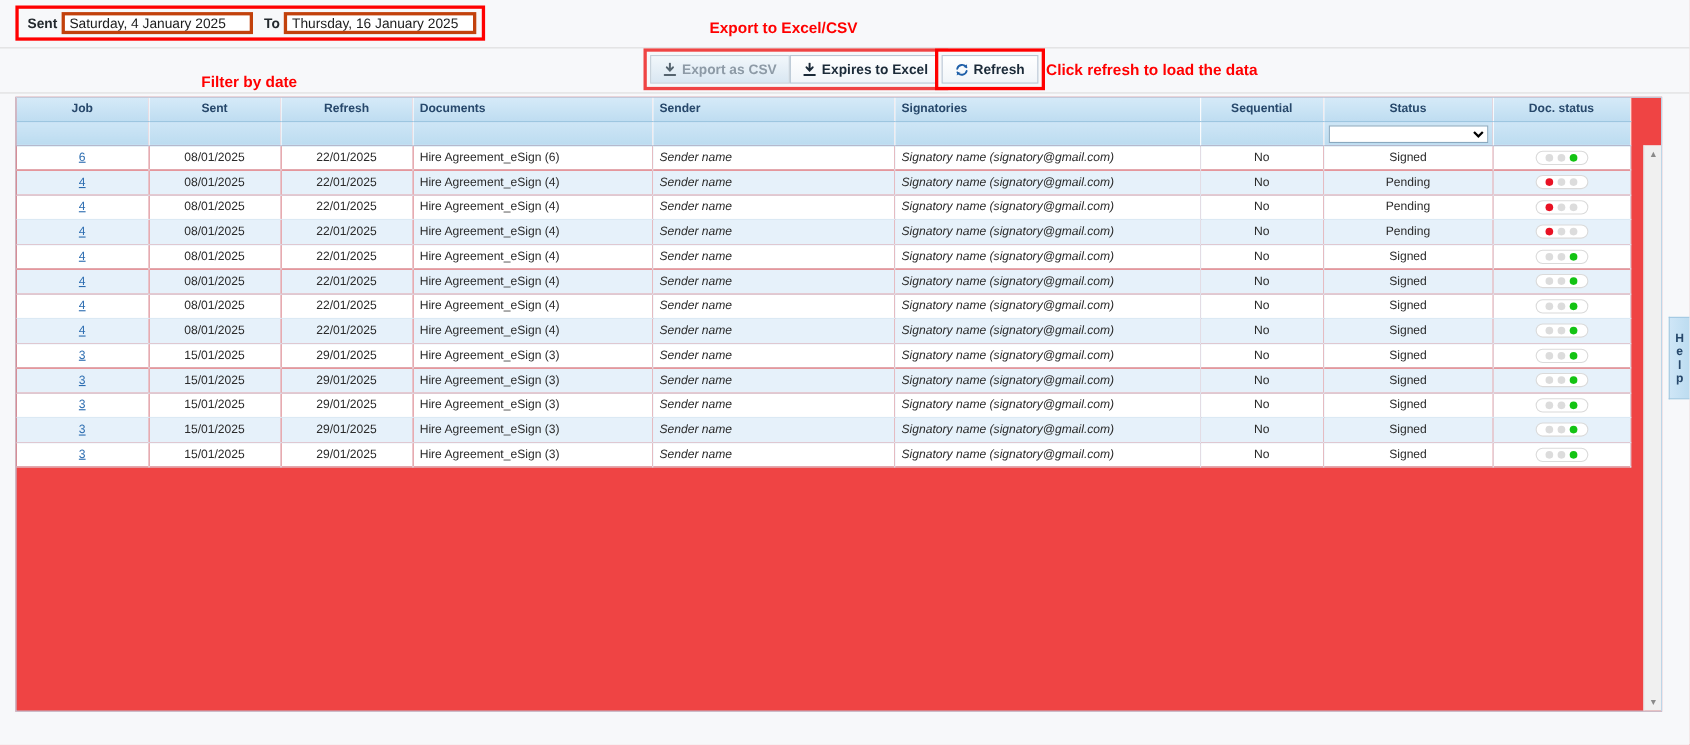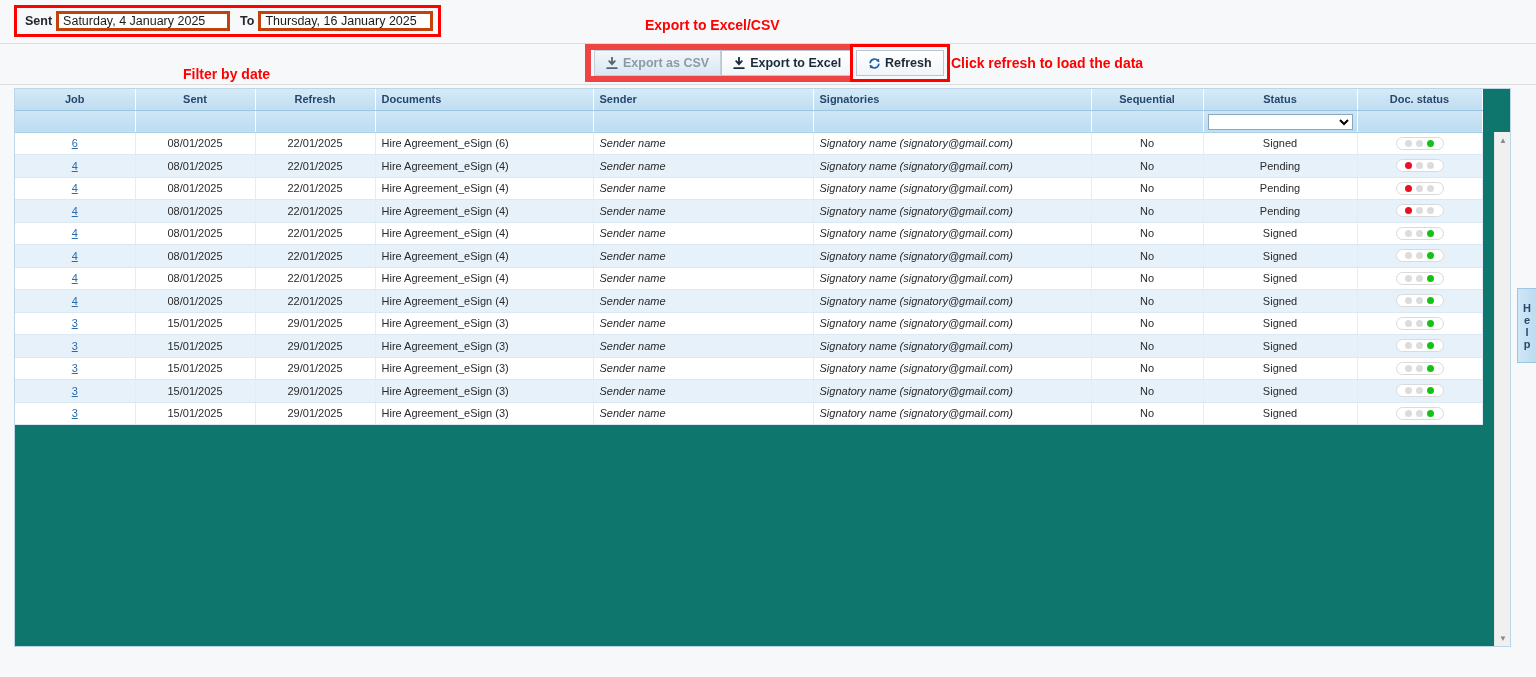--- a/index.html
+++ b/index.html
@@ -40,21 +40,21 @@
     font-weight: bold; font-size: 14px;
     white-space: nowrap;
   }
   #annot-filter { left: 183px; top: 66px; }
   #annot-export { left: 645px; top: 17px; }
   #annot-refresh { left: 951px; top: 55px; }
 
   
   #export-group {
     position: absolute; left: 585px; top: 44px;
-    border: 6px solid #ef4444; height: 38px;
+    border: 3px solid #ef4444; height: 38px;
     display: flex; align-items: center; padding: 2px 3px;
     background: #f7f8fa;
   }
   #refresh-group {
     position: absolute; left: 850px; top: 44px;
     border: 3px solid #ff0000; height: 38px;
     display: flex; align-items: center; padding: 2px 3px;
     background: #f7f8fa;
   }
   .btn {
@@ -70,21 +70,21 @@
     background: linear-gradient(#f2f7fb, #d9e7f2);
     color: #8d9aa6; border-color: #c3cfd9;
   }
   .ico { display:inline-block; width: 12px; height: 13px; flex: none; }
 
   
   #grid {
     position: absolute; left: 14px; top: 88px;
     width: 1497px; height: 559px;
     border: 1px solid #bcd6e8;
-    background: #0f766e;
+    background: #ef4444;
   }
   table { border-collapse: collapse; width: 1467px; table-layout: fixed; }
   thead th {
     height: 21px;
     background: linear-gradient(#d5eaf8, #bfddf1);
     border-right: 1px solid #ffffff;
     border-bottom: 1px solid #9dc6e0;
     font-size: 11px; font-weight: bold; color: #27486b;
     text-align: center; padding: 0 6px;
   }
@@ -176,21 +176,21 @@
           </svg>
       </span>
       <span>Export as CSV</span>
     </button>
     <button class="btn">
       <span class="ico">
         <svg viewBox="0 0 12 13" width="12" height="13">
             <path d="M6 0.5v6.2M3.2 4.2 6 7.1l2.8-2.9M1.2 11.2h9.6" stroke="#1b2a38" stroke-width="1.8" fill="none" stroke-linecap="round"></path>
           </svg>
       </span>
-      <span>Export to Excel</span>
+      <span>Expires to Excel</span>
     </button>
   </div>
 
   <div id="refresh-group">
     <button class="btn">
       <span class="ico">
         <svg viewBox="0 0 13 13" width="13" height="13">
           <path d="M10.6 4.2A4.6 4.6 0 0 0 2.2 5.6" stroke="#1f5fa8" stroke-width="1.7" fill="none" stroke-linecap="round"></path>
           <path d="M2.4 8.8a4.6 4.6 0 0 0 8.4-1.4" stroke="#1f5fa8" stroke-width="1.7" fill="none" stroke-linecap="round"></path>
           <path d="M11.2 1.4 10.8 4.5l-3-0.6z" fill="#1f5fa8"></path>

